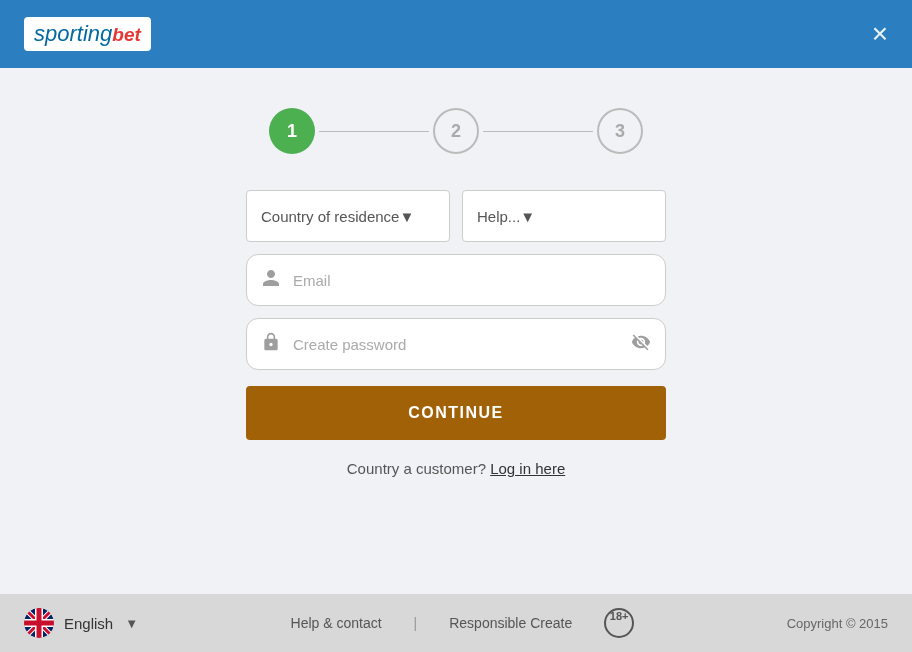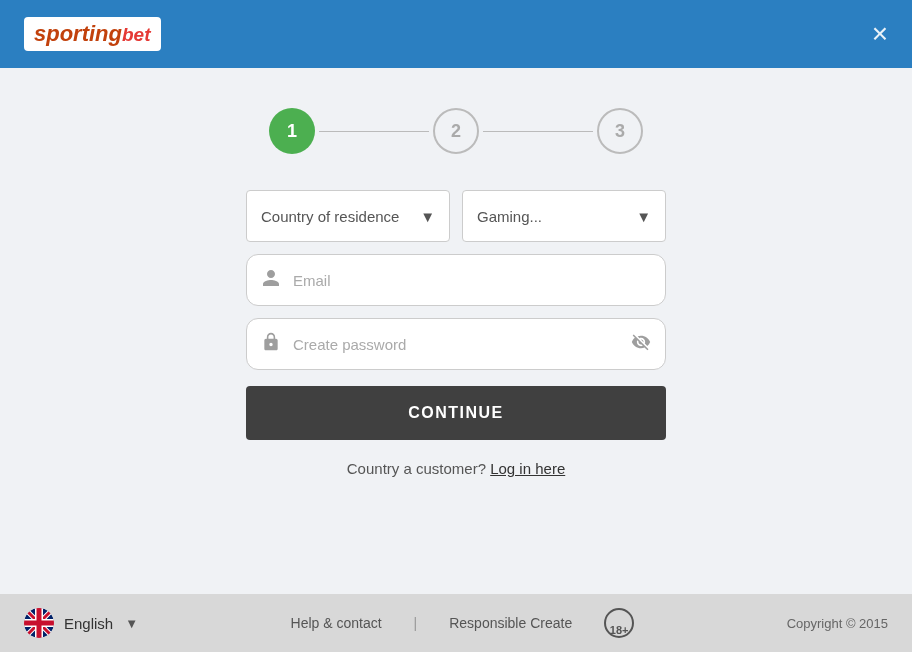--- a/index.html
+++ b/index.html
@@ -29,23 +29,23 @@
       align-items: center;
       justify-content: space-between;
       padding: 0 24px;
       flex-shrink: 0;
     }
     .logo {
       display: flex;
       align-items: center;
     }
     .logo-sporting {
-      color: #c2410c;
+      color: #0369a1;
       font-size: 22px;
-      font-weight: bold;
+      font-weight: normal;
       font-style: italic;
       text-align: center;
     }
     .logo-bet {
       color: #e53935;
       font-size: 19px;
       font-weight: bold;
       font-style: italic;
     }
     .logo-box {
@@ -120,21 +120,20 @@
     .dropdown-field {
       flex: 1;
       background: #fff;
       border: 1px solid #ccc;
       border-radius: 4px;
       height: 52px;
       display: flex;
       align-items: center;
       padding: 0 14px;
       cursor: pointer;
-      justify-content: space-between;
     }
     .dropdown-field span {
       color: #555;
       font-size: 15px;
     }
     .dropdown-arrow {
       color: #555;
       font-size: 14px;
     }
     .input-field {
@@ -163,21 +162,21 @@
     .input-field input::placeholder {
       color: #aaa;
     }
     .eye-icon {
       color: #9e9e9e;
       font-size: 18px;
       cursor: pointer;
       flex-shrink: 0;
     }
     .continue-btn {
-      background: #404040;
+      background: #a16207;
       color: #fff;
       border: none;
       border-radius: 4px;
       height: 54px;
       font-size: 16px;
       font-weight: bold;
       letter-spacing: 1.5px;
       cursor: pointer;
       width: 100%;
       margin-top: 4px;
@@ -245,21 +244,21 @@
     }
     .footer-divider {
       color: #999;
     }
     .age-badge {
       width: 30px;
       height: 30px;
       border-radius: 50%;
       border: 2px solid #555;
       display: flex;
-      align-items: flex-end;
+      align-items: flex-start;
       justify-content: center;
       font-size: 11px;
       font-weight: bold;
       color: #555;
     }
     .footer-right {
       font-size: 13px;
       color: #666;
     }
   </style>
@@ -296,21 +295,21 @@
     </div>
 
     <div class="form-container">
 
       <div class="row-two">
         <div class="dropdown-field">
           <span>Country of residence</span>
           <span class="dropdown-arrow">▼</span>
         </div>
         <div class="dropdown-field">
-          <span>Gaming...</span>
+          <span>Help...</span>
           <span class="dropdown-arrow">▼</span>
         </div>
       </div>
 
       <div class="input-field">
         <span class="input-icon">
           <svg width="20" height="20" viewBox="0 0 24 24" fill="#9e9e9e">
             <path d="M12 12c2.7 0 4.8-2.1 4.8-4.8S14.7 2.4 12 2.4 7.2 4.5 7.2 7.2 9.3 12 12 12zm0 2.4c-3.2 0-9.6 1.6-9.6 4.8v2.4h19.2v-2.4c0-3.2-6.4-4.8-9.6-4.8z"></path>
           </svg>
         </span>

